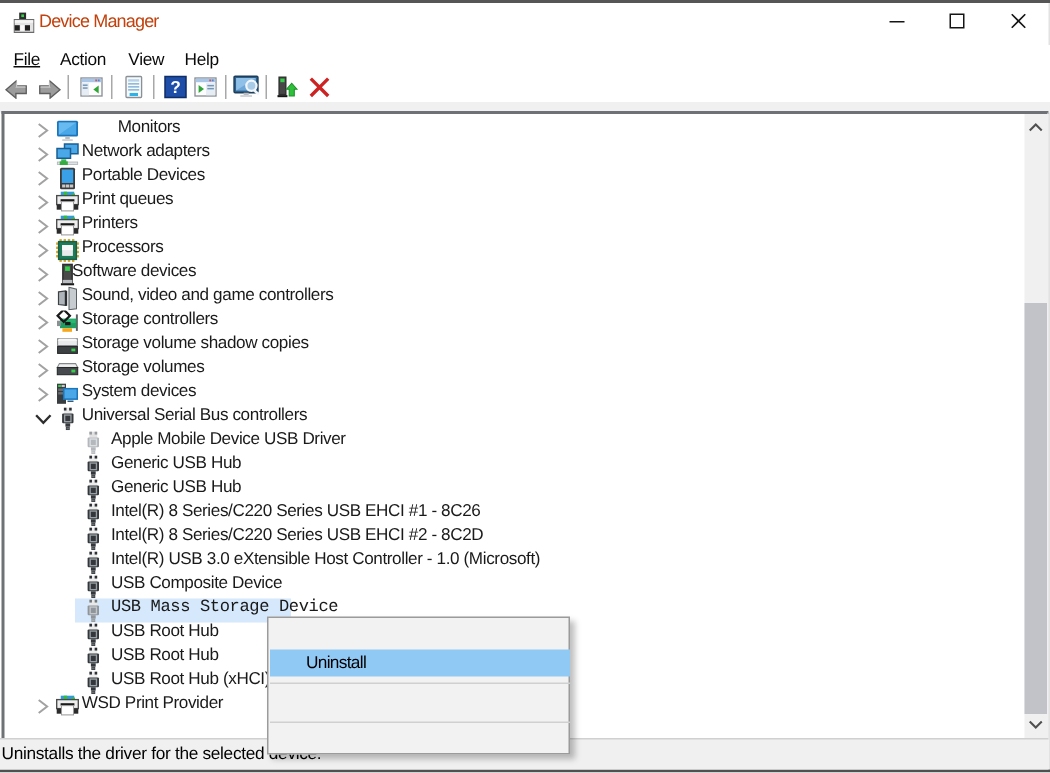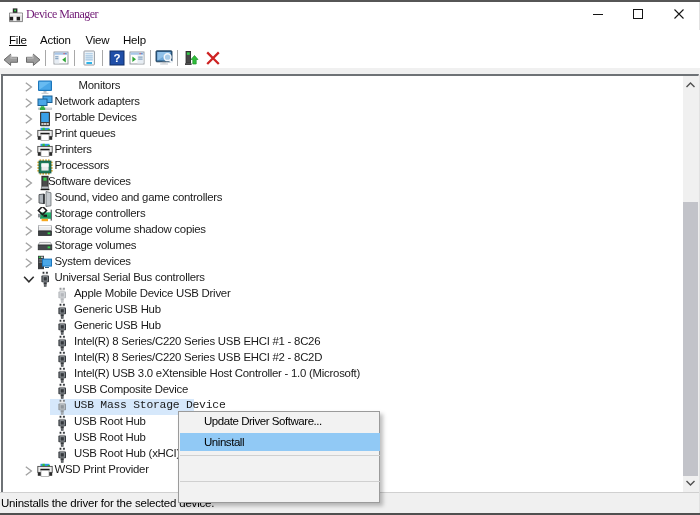--- a/index.html
+++ b/index.html
@@ -6,21 +6,21 @@
 html,body { width:700px; height:515px; overflow:hidden; }
 body { font-family:"Liberation Sans", sans-serif; position:relative; background:#fff; }
 .abs { position:absolute; }
 .txt { font-size:11.4px; letter-spacing:-0.25px; color:#1a1a1a; white-space:nowrap; }
 
 #topborder { left:0; top:0; width:700px; height:2px; background:#565656; }
 #rightborder { right:0; top:2px; width:1px; height:511px; background:#e2e2e2; }
 #bottomborder { left:0; top:513px; width:700px; height:2px; background:#505050; }
 
 #titlebar { left:0; top:2px; width:700px; height:28px; background:#fff; }
-#titletext { left:26px; top:7px; font-size:12px; color:#701a75; letter-spacing:-0.55px;font-family:Liberation Serif, serif; }
+#titletext { left:26px; top:7px; font-size:12px; color:#c2410c; letter-spacing:-0.55px; }
 
 #menubar { left:0; top:30px; width:700px; height:19px; background:#fff; border-bottom:1px solid #bfc4c8; }
 .menuitem { top:33.5px; font-size:11.5px; color:#0a0a0a; letter-spacing:-0.2px; }
 
 #toolbar { left:0; top:48px; width:700px; height:20px; background:#fff; }
 .tsep { top:50px; width:1px; height:16px; background:#a8a8a8; }
 
 #grayband { left:0; top:68px; width:700px; height:7px; background:#f0f0f0; }
 #treepanel { left:1px; top:74px; width:698px; height:418px; background:#fff; border-top:2px solid #6e7276; border-left:2px solid #6e7276; border-right:1px solid #c8c8c8; }
 
@@ -442,17 +442,16 @@
 <rect x="0.8" y="9.4" width="3.2" height="3.4" fill="#2b2b2b"></rect>
 <rect x="12" y="9.4" width="3.2" height="3.4" fill="#2b2b2b"></rect>
 <rect x="4" y="7.4" width="8" height="6.2" fill="#fff" stroke="#9a9a9a" stroke-width="0.7"></rect>
 </svg></div>
 <div class="abs tlabel txt" style="left:54.5px;top:461px;">WSD Print Provider</div>
 
 <div class="abs" id="statusbar"></div>
 <div class="abs" id="statustext">Uninstalls the driver for the selected device.</div>
 
 <div class="abs" id="cmenu">
-  <div class="mi" style="top:0px;">Update Driver Software...</div>
   <div class="mi" style="top:21px;background:#91c9f5;">Uninstall</div>
   <div class="msep" style="top:43px;"></div>
   <div class="msep" style="top:69px;"></div>
 </div>
 
 </body></html>

